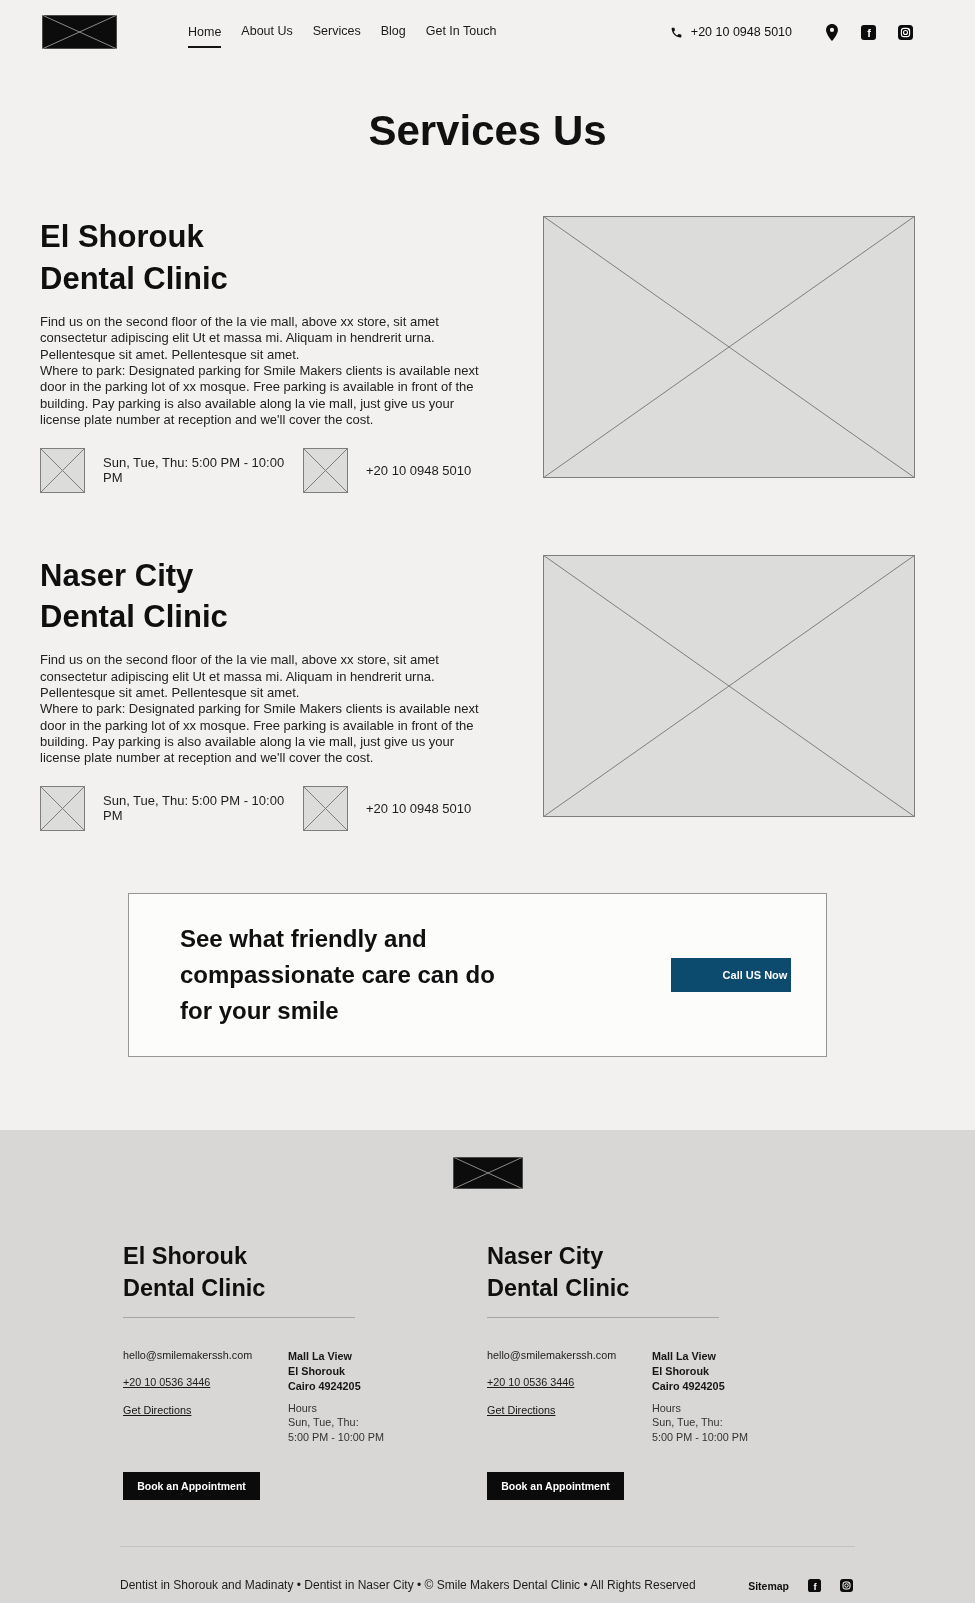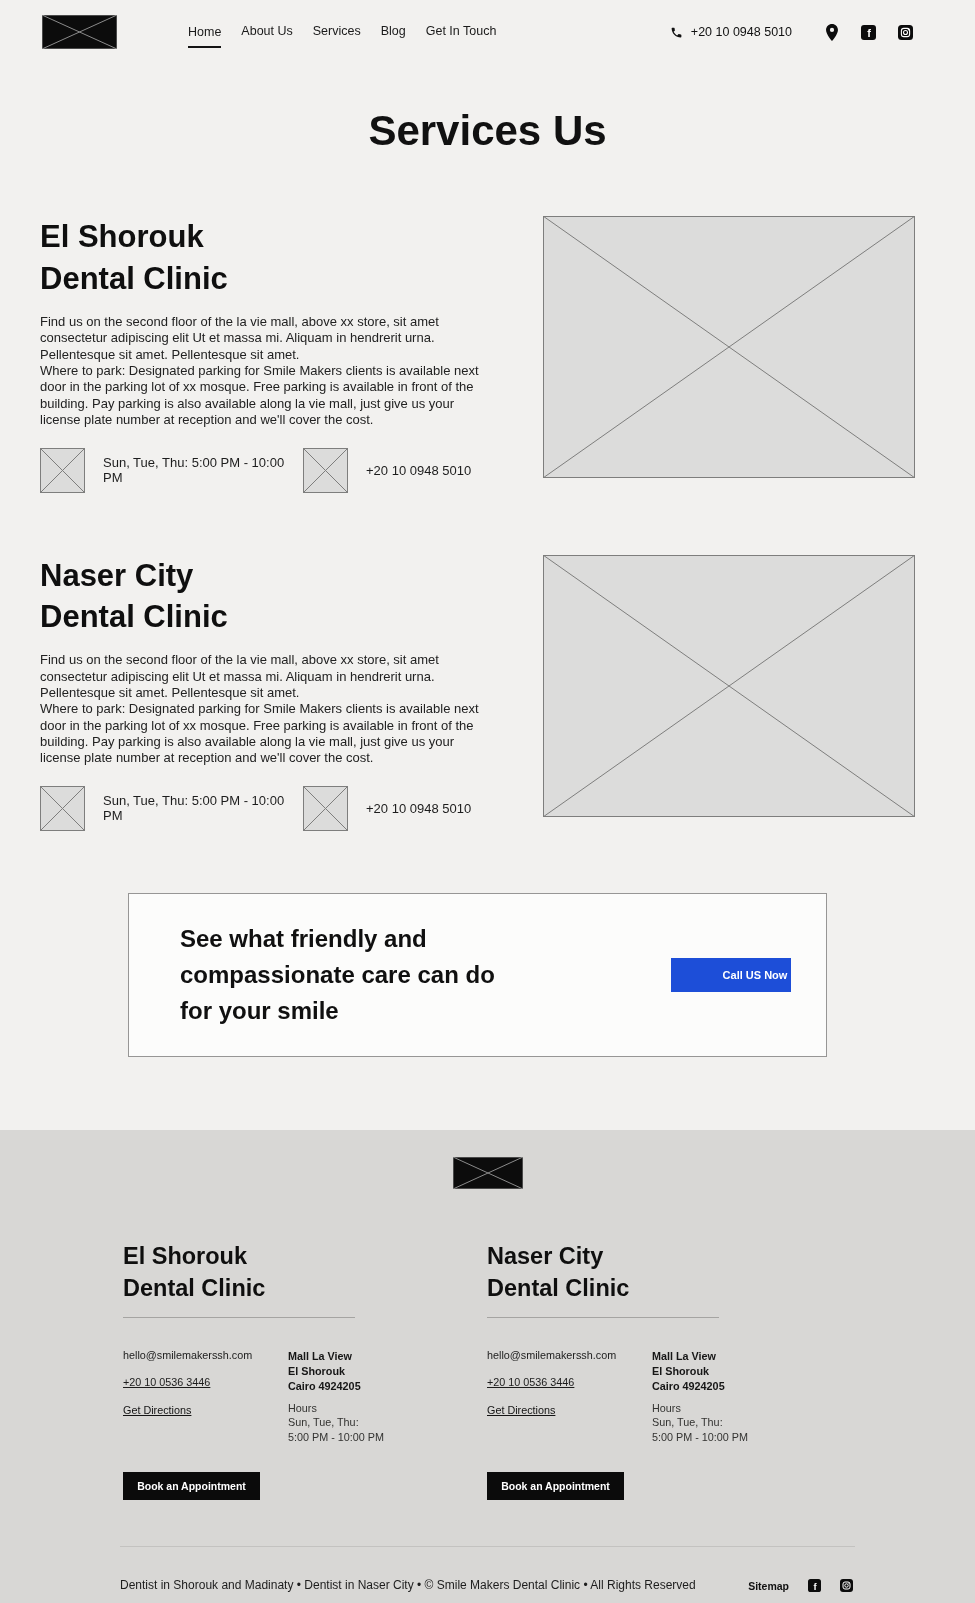--- a/index.html
+++ b/index.html
@@ -72,21 +72,21 @@
     background: #fcfcfb;
     border: 1px solid #979695;
     display: flex;
     align-items: center;
     padding: 0 35px 0 51px;
   }
   .cta-heading { font-size: 24px; font-weight: bold; line-height: 1.5; color: #101010; }
   .cta-heading span { display: block; }
   .cta-btn {
     margin-left: auto;
-    background: #1d4ed8;
+    background: #0c4a6e;
     color: #ffffff;
     border: none;
     font-family: "Liberation Sans", sans-serif;
     font-size: 11px;
     font-weight: bold;
     width: 120px;
     height: 34px;
     cursor: pointer;
     padding-left: 48px;
   }

